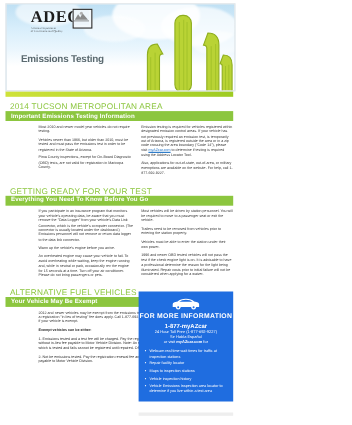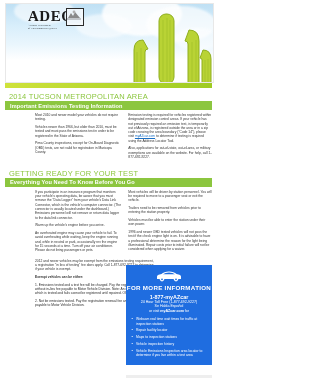--- a/index.html
+++ b/index.html
@@ -115,20 +115,21 @@
     <div class="seal">
       <svg width="14" height="14" viewBox="0 0 14 14">
         <rect x="0" y="0" width="14" height="14" fill="#eef5fa"></rect>
         <path d="M1 9 L4 4 L6 7 L8 3 L13 9 Z" fill="#8a8a8a"></path>
         <circle cx="7" cy="3" r="1.4" fill="#b0b0b0"></circle>
         <path d="M0 10 L14 10" stroke="#6f6f6f" stroke-width=".7"></path>
       </svg>
     </div>
 
     <div class="tagline">
+      <div class="l1">Emissions Testing</div>
     </div>
   </div>
   <div class="greenbar"></div>
 
   <div class="sect">
     <div class="t1">2014 TUCSON METROPOLITAN AREA</div>
     <div class="t2">Important Emissions Testing Information</div>
   </div>
   <div class="cols">
     <div class="col ind-col">
@@ -155,20 +156,24 @@
       <p class="b">An overheated engine may cause your vehicle to fail. To avoid overheating while waiting, keep the engine running and, while in neutral or park, occasionally rev the engine for 15 seconds at a time. Turn off your air conditioner. Please do not bring passengers or pets.</p>
     </div>
     <div class="col narrow">
       <p class="b">Most vehicles will be driven by station personnel. You will be required to move to a passenger seat or exit the vehicle.</p>
       <p class="b">Trailers need to be removed from vehicles prior to entering the station property.</p>
       <p class="b">Vehicles must be able to enter the station under their own power.</p>
       <p class="b">1996 and newer OBD tested vehicles will not pass the test if the check engine light is on. It is advisable to have a professional determine the reason for the light being illuminated. Repair costs prior to initial failure will not be considered when applying for a waiver.</p>
     </div>
   </div>
 
+  <div class="sect" style="margin-top:5px;width:127px">
+    <div class="t1">ALTERNATIVE FUEL VEHICLES</div>
+    <div class="t2">Your Vehicle May Be Exempt</div>
+  </div>
   <div class="cols">
     <div class="col ind-col" style="width:120px">
       <p class="b">2012 and newer vehicles may be exempt from the emissions testing requirement, a registration "in lieu of testing" fee does apply. Call 1-877-692-9227 to determine if your vehicle is exempt.</p>
       <p class="b">
         <b>Exempt vehicles can be either:</b>
       </p>
       <ol class="num">
         <li>1. Emissions tested and a test fee will be charged. Pay the registration renewal without in-lieu fee payable to Motor Vehicle Division. Note: An exempt vehicle which is tested and fails cannot be registered until repaired. OR</li>
         <li>2. Not be emissions tested. Pay the registration renewal fee and the $9 in-lieu fee payable to Motor Vehicle Division.</li>
       </ol>

